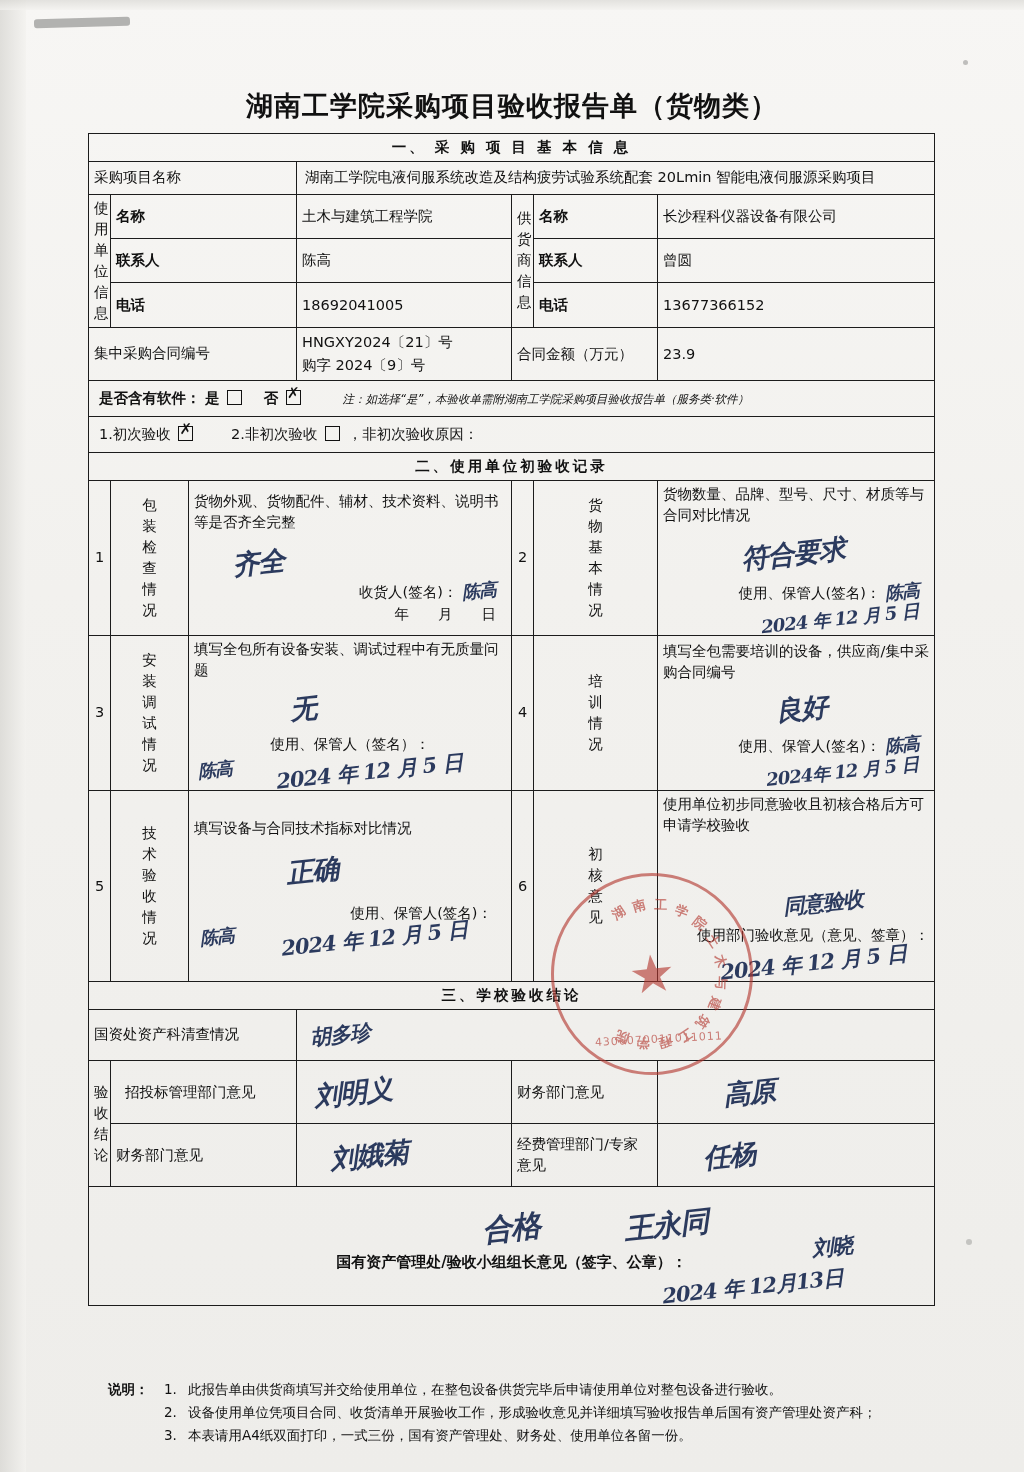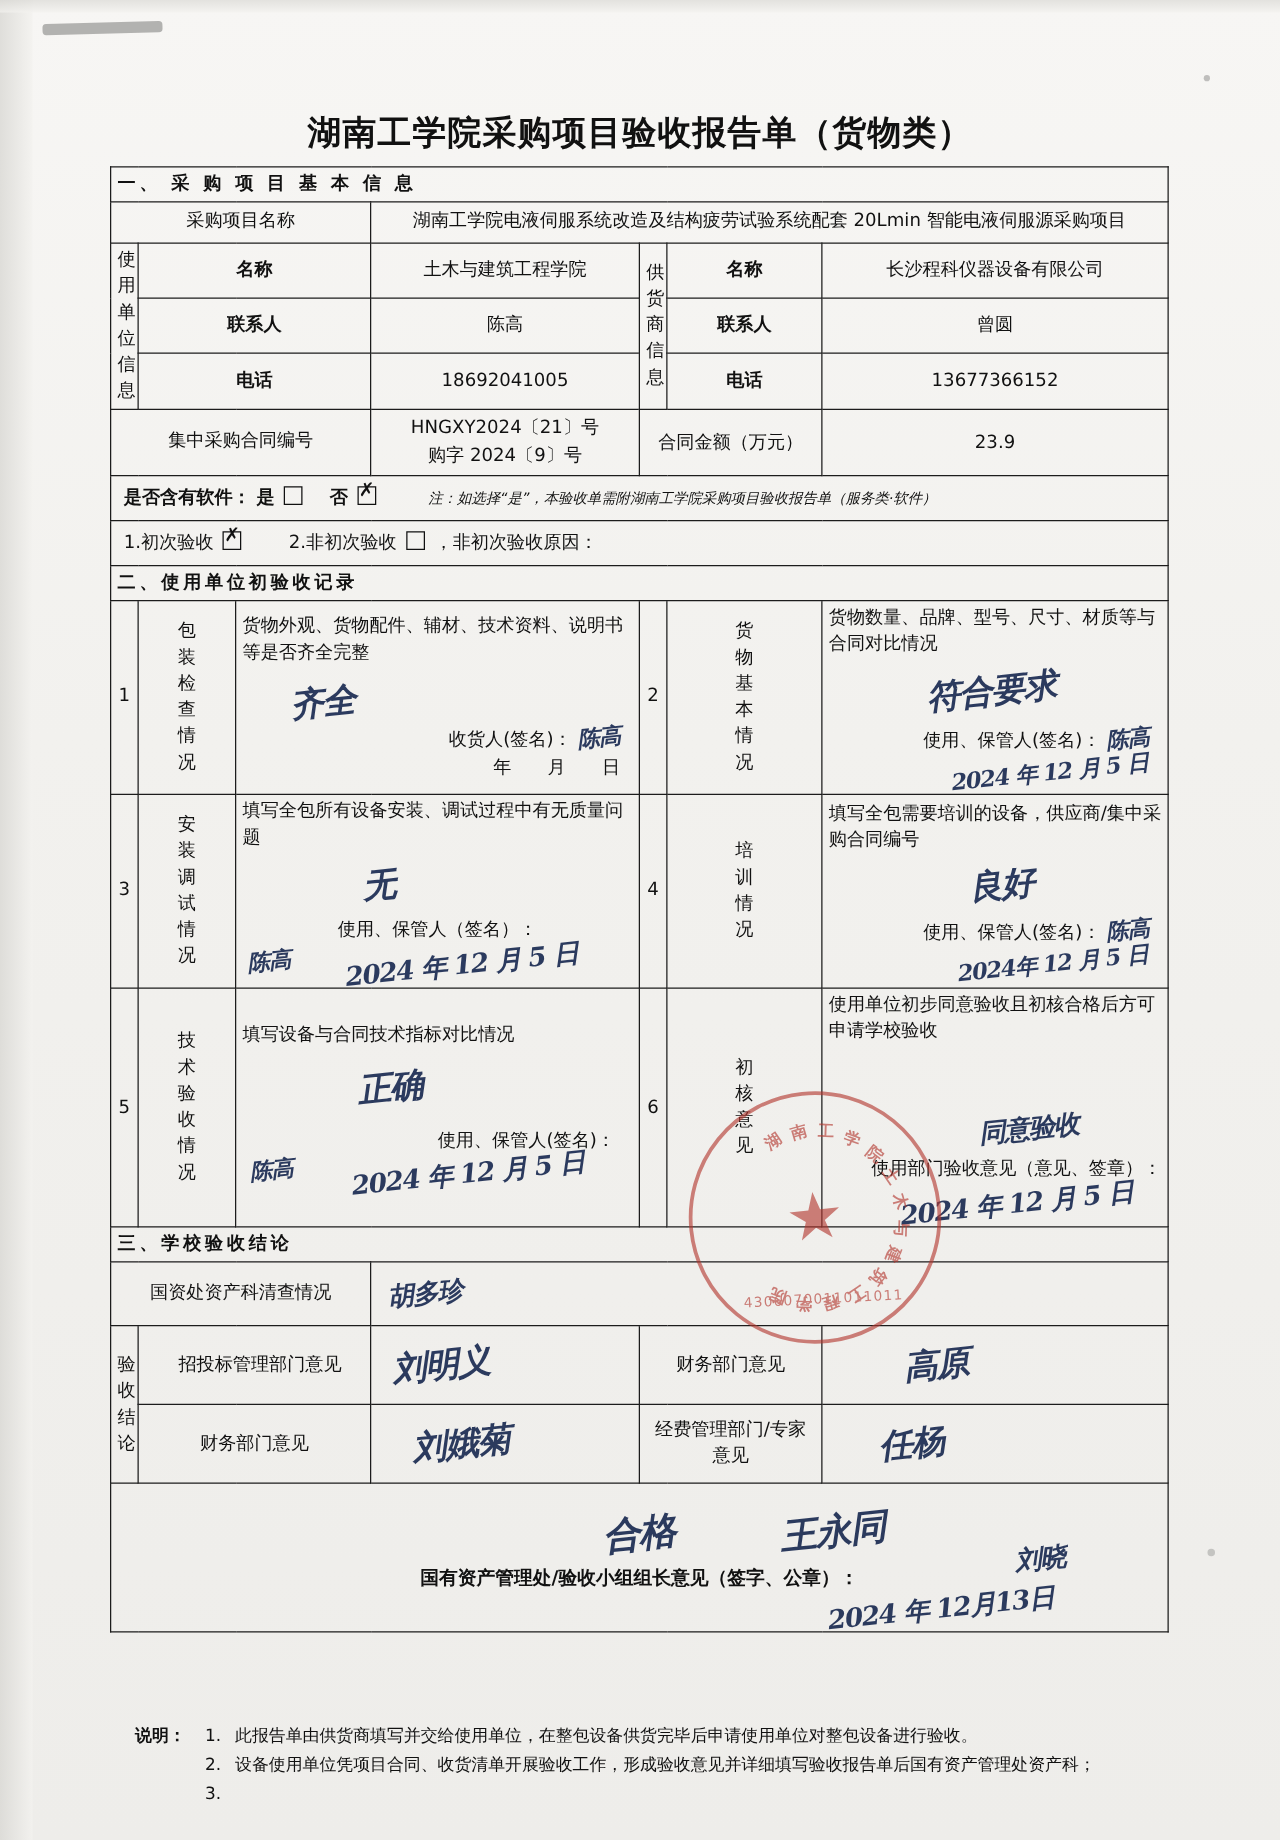--- a/index.html
+++ b/index.html
@@ -33,23 +33,23 @@
     border-collapse:collapse;
     table-layout:fixed;
   }
   table.form td{
     border:1.4px solid #1c1c1c;
     font-size:14.5px;
     padding:3px 5px;
     vertical-align:middle;
     line-height:1.45;
   }
-  .ctr{text-align:center;}
+  .ctr{}
   .sec{
-    text-align:left;font-size:19px;font-weight:bold;letter-spacing:3px;padding:6px 0;
+    text-align:center;font-size:19px;font-weight:bold;letter-spacing:3px;padding:6px 0;
   }
   .vert{
     width:22px;text-align:center;font-size:14.5px;line-height:1.15;
     padding:2px 1px;
   }
   .vert span{display:block;}
   .num{width:20px;text-align:center;vertical-align:top;font-size:14px;padding-top:4px;}
   .bold{font-weight:bold;}
   .italic-note{font-style:italic;font-size:11.5px;}
   .cell-top{vertical-align:top;}
@@ -416,15 +416,16 @@
       <span>此报告单由供货商填写并交给使用单位，在整包设备供货完毕后申请使用单位对整包设备进行验收。</span>
     </div>
     <div class="row">
       <span class="lbl"></span>
       <span class="idx">2.</span>
       <span>设备使用单位凭项目合同、收货清单开展验收工作，形成验收意见并详细填写验收报告单后国有资产管理处资产科；</span>
     </div>
     <div class="row">
       <span class="lbl"></span>
       <span class="idx">3.</span>
+      <span>本表请用A4纸双面打印，一式三份，国有资产管理处、财务处、使用单位各留一份。</span>
     </div>
   </div>
 </div>
 
 </body></html>

